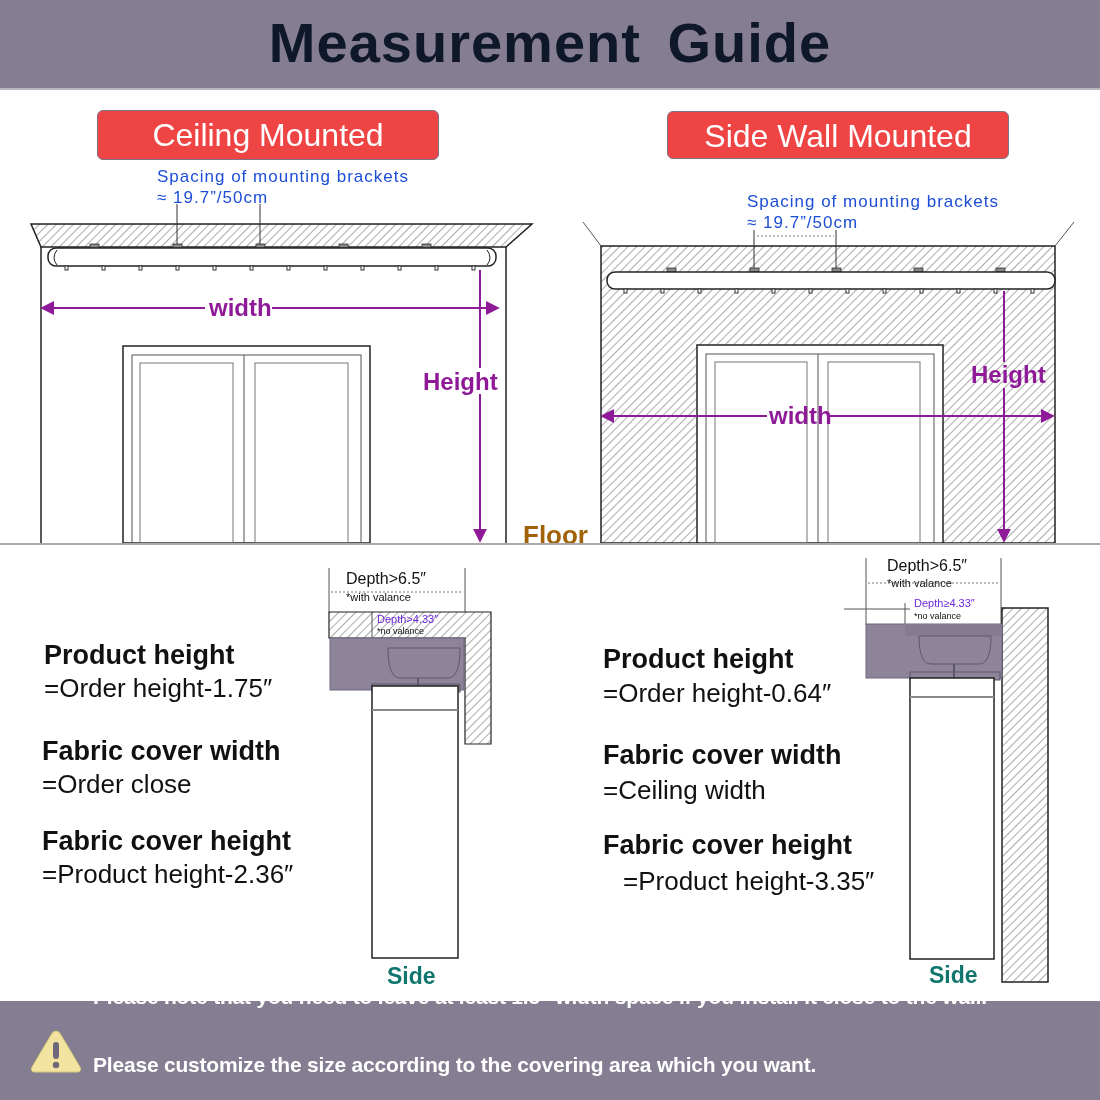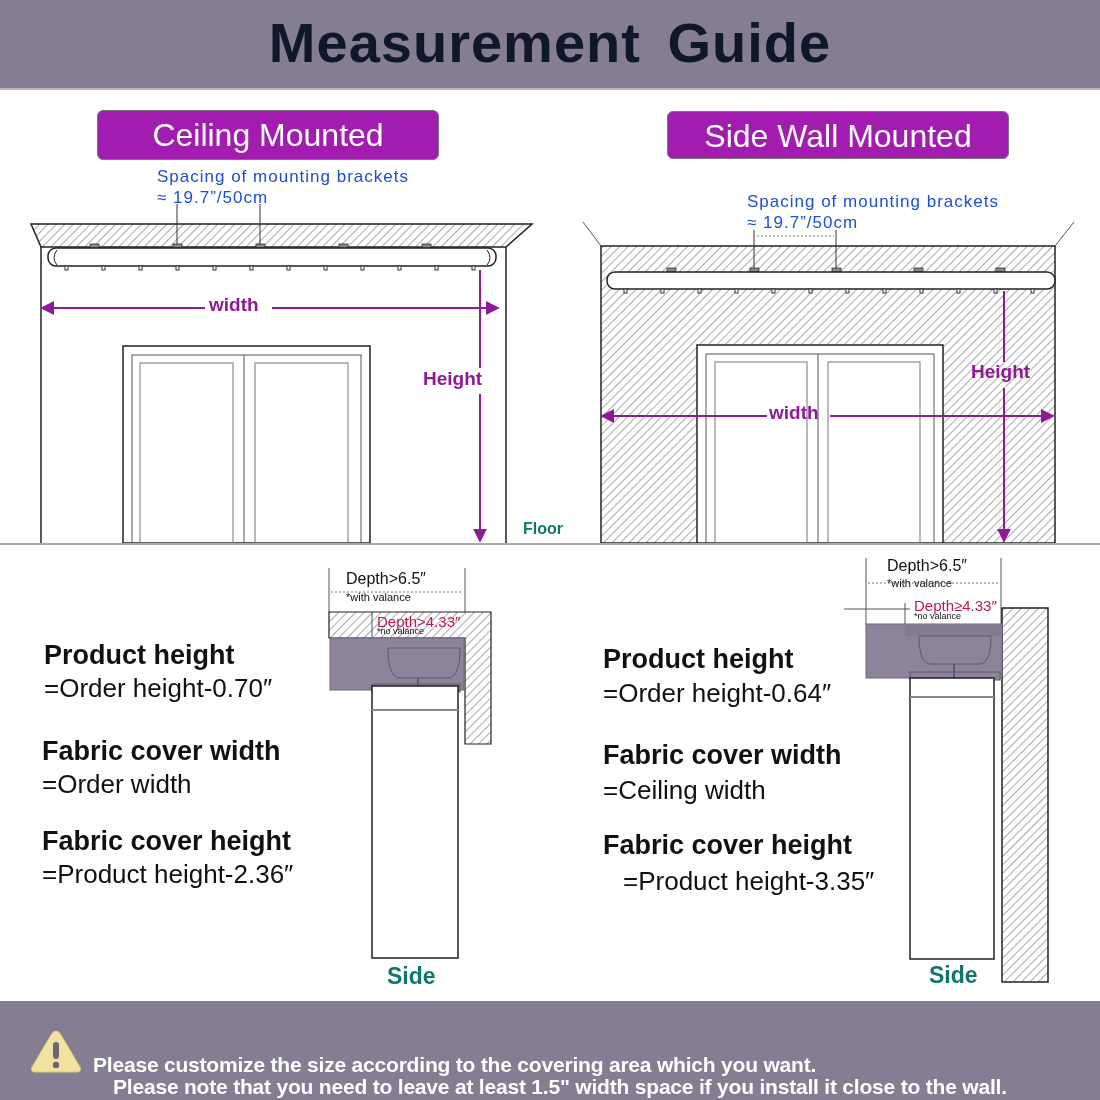--- a/index.html
+++ b/index.html
@@ -1,30 +1,30 @@
 <!DOCTYPE html>
 <html><head>
 <meta charset="utf-8">
 <style>
   html, body { margin: 0; padding: 0; }
   body { width: 1100px; height: 1100px; position: relative; background: #ffffff; overflow: hidden; font-family: "Liberation Sans", sans-serif; color: #111; }
   .abs { position: absolute; }
   .header { left: 0; top: 0; width: 1100px; height: 88px; background: #857e93; border-bottom: 2px solid #b9b5bf; }
   .header-title { left: 0; top: 10px; width: 1100px; text-align: center; font-size: 56px; font-weight: bold; color: #0f172a; letter-spacing: 1px; word-spacing: 10px; }
-  .pill { background: #a21caf; border-radius: 6px; color: #ffffff; font-size: 32px; text-align: center; line-height: 48px; border: 1px solid #7a7388; }
+  .pill { background: #ef4444; border-radius: 6px; color: #ffffff; font-size: 32px; text-align: center; line-height: 48px; border: 1px solid #7a7388; }
   .spacing-text { font-size: 17px; letter-spacing: 1px; line-height: 21px; color: #1d4ed8; }
-  .purple-label { font-size: 19px; font-weight: bold; color: #8f1a98; background: transparent; }
-  .floor-label { font-size: 16px; font-weight: bold; color: #0f766e; text-align: right; }
+  .purple-label { font-size: 24px; font-weight: bold; color: #8f1a98; background: transparent; }
+  .floor-label { font-size: 26px; font-weight: bold; color: #a16207; text-align: right; }
   .floor-line { left: 0; top: 543px; width: 1100px; height: 2px; background: #a9a9a9; }
   .spec-title { font-size: 27px; font-weight: bold; color: #111; }
   .spec-formula { font-size: 26px; color: #111; }
   .side-label { font-size: 23px; font-weight: bold; color: #0f766e; }
   .depth-big { font-size: 16px; color: #111; }
   .depth-small { font-size: 11px; color: #111; }
-  .depth-mid { font-size: 15px; color: #be185d; }
+  .depth-mid { font-size: 11px; color: #6d28d9; }
   .footer { left: 0; top: 1001px; width: 1100px; height: 99px; background: #857e93; }
   .footer-line { left: 93px; font-size: 21px; font-weight: bold; color: #ffffff; white-space: nowrap; letter-spacing: -0.2px; }
   svg { position: absolute; overflow: visible; }
 </style>
 </head>
 <body>
 
 <svg width="0" height="0" style="position:absolute">
   <defs>
     <pattern id="hatch" patternUnits="userSpaceOnUse" width="6" height="6" patternTransform="rotate(45)">
@@ -172,23 +172,23 @@
   <rect x="372" y="686" width="86" height="272" fill="#fff" stroke="#222" stroke-width="1.5"></rect>
   <line x1="372" y1="710" x2="458" y2="710" stroke="#888" stroke-width="2"></line>
 </svg>
 <div class="abs depth-big" style="left:346px;top:570px;">Depth&gt;6.5″</div>
 <div class="abs depth-small" style="left:346px;top:591px;">*with valance</div>
 <div class="abs depth-mid" style="left:377px;top:613px;">Depth&gt;4.33″</div>
 <div class="abs" style="left:377px;top:626px;font-size:9px;">*no valance</div>
 <div class="abs side-label" style="left:387px;top:963px;">Side</div>
 
 <div class="abs spec-title" style="left:44px;top:640px;">Product height</div>
-<div class="abs spec-formula" style="left:44px;top:673px;">=Order height-0.70″</div>
+<div class="abs spec-formula" style="left:44px;top:673px;">=Order height-1.75″</div>
 <div class="abs spec-title" style="left:42px;top:736px;">Fabric cover width</div>
-<div class="abs spec-formula" style="left:42px;top:769px;">=Order width</div>
+<div class="abs spec-formula" style="left:42px;top:769px;">=Order close</div>
 <div class="abs spec-title" style="left:42px;top:826px;">Fabric cover height</div>
 <div class="abs spec-formula" style="left:42px;top:859px;">=Product height-2.36″</div>
 
 <svg style="left:0;top:0" width="1100" height="1100">
   <line x1="866" y1="558" x2="866" y2="625" stroke="#555" stroke-width="1"></line>
   <line x1="1001" y1="558" x2="1001" y2="625" stroke="#555" stroke-width="1"></line>
   <line x1="868" y1="583" x2="999" y2="583" stroke="#777" stroke-width="1" stroke-dasharray="2,2"></line>
   <line x1="844" y1="609" x2="910" y2="609" stroke="#555" stroke-width="1"></line>
   <line x1="905" y1="603" x2="905" y2="625" stroke="#555" stroke-width="1"></line>
 
@@ -216,14 +216,14 @@
 <div class="abs spec-formula" style="left:603px;top:775px;">=Ceiling width</div>
 <div class="abs spec-title" style="left:603px;top:830px;">Fabric cover height</div>
 <div class="abs spec-formula" style="left:603px;top:866px;margin-left:20px;">=Product height-3.35″</div>
 
 <div class="abs footer"></div>
 <svg style="left:30px;top:1028px" width="52" height="46">
   <path d="M26,3 Q29,3 31,7 L50,39 Q52,44 47,44 L5,44 Q0,44 2,39 L21,7 Q23,3 26,3 z" fill="#f2e4a0" stroke="#d9c97d" stroke-width="1"></path>
   <rect x="23" y="14" width="6" height="17" rx="3" fill="#6d6578"></rect>
   <circle cx="26" cy="37" r="3.2" fill="#6d6578"></circle>
 </svg>
-<div class="abs footer-line" style="top:1075px;margin-left:20px;">Please note that you need to leave at least 1.5" width space if you install it close to the wall.</div>
+<div class="abs footer-line" style="top:985px;">Please note that you need to leave at least 1.5" width space if you install it close to the wall.</div>
 <div class="abs footer-line" style="top:1053px;">Please customize the size according to the covering area which you want.</div>
 
 </body></html>

